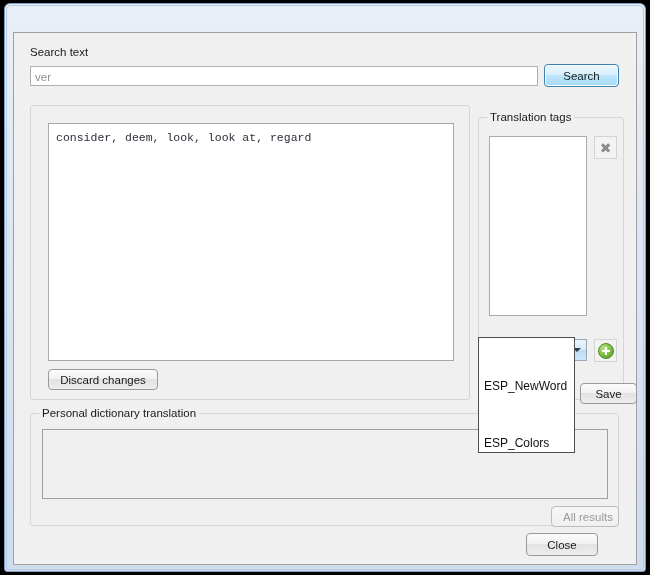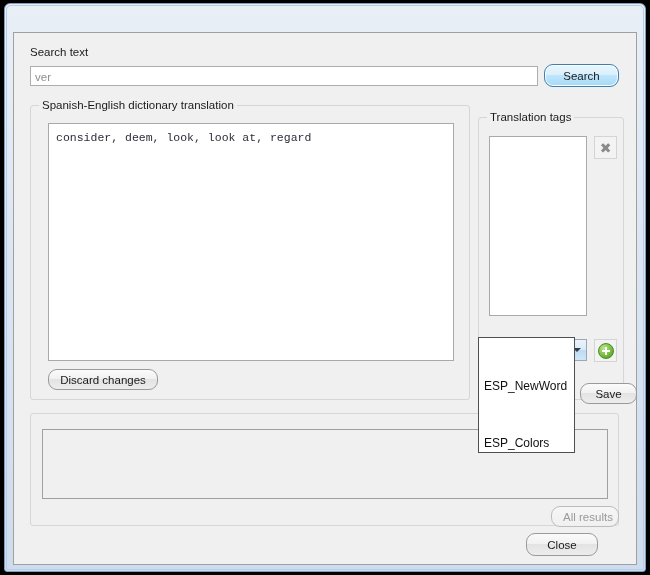--- a/index.html
+++ b/index.html
@@ -143,21 +143,21 @@
     outline: none;
   }
   .btn {
     position: absolute;
     box-sizing: border-box;
     font-size: 11.5px;
     color: #1a1a1a;
     font-family: "Liberation Sans", sans-serif;
     border: 1px solid #9a9a9a;
     background: linear-gradient(to bottom, #fbfbfb 0%, #f1f1f1 47%, #e3e3e3 50%, #ededed 100%);
-    border-radius: 9px;
+    border-radius: 4px;
     display: flex;
     align-items: center;
     justify-content: center;
     cursor: default;
     text-align: center;
   }
   .btn.default-btn {
     border: 1px solid #3c7fb1;
     background: linear-gradient(to bottom, #eaf6fd 0%, #d9f0fc 47%, #bee6fd 50%, #a7d9f5 100%);
     box-shadow: inset 0 0 0 1px #ffffff;
@@ -332,21 +332,20 @@
   <div class="frame-2"></div>
 
 
   <div class="client">
 
     <div class="lbl" style="left:16px; top:13px;">Search text</div>
     <input class="search-input" type="text" readonly="" value="ver" style="">
     <div class="btn default-btn btn-search">Search</div>
 
     <div class="groupbox gb-dict">
-      <div class="group-title">Spanish-English dictionary translation</div>
       <div class="textarea-white dict-text">consider, deem, look, look at, regard</div>
       <div class="btn btn-discard">Discard changes</div>
     </div>
 
     <div class="groupbox gb-tags">
       <div class="group-title">Translation tags</div>
       <div class="tags-list"></div>
       <div class="flat-icon-btn btn-del-tag">
         <span class="x-glyph">✖</span>
       </div>
@@ -357,20 +356,21 @@
         </span>
       </div>
       <div class="flat-icon-btn btn-add-tag">
         <span class="plus-circle"></span>
       </div>
     </div>
 
     <div class="btn btn-save">Save</div>
 
     <div class="groupbox gb-personal">
+      <div class="group-title">Personal dictionary translation</div>
       <div class="personal-area"></div>
       <div class="btn disabled btn-allresults">All results</div>
     </div>
 
     <div class="btn btn-close-bottom">Close</div>
   </div>
 
   <div class="dropdown">
     <div class="dropdown-item">ESP_NewWord</div>
     <div class="dropdown-item">ESP_Colors</div>

